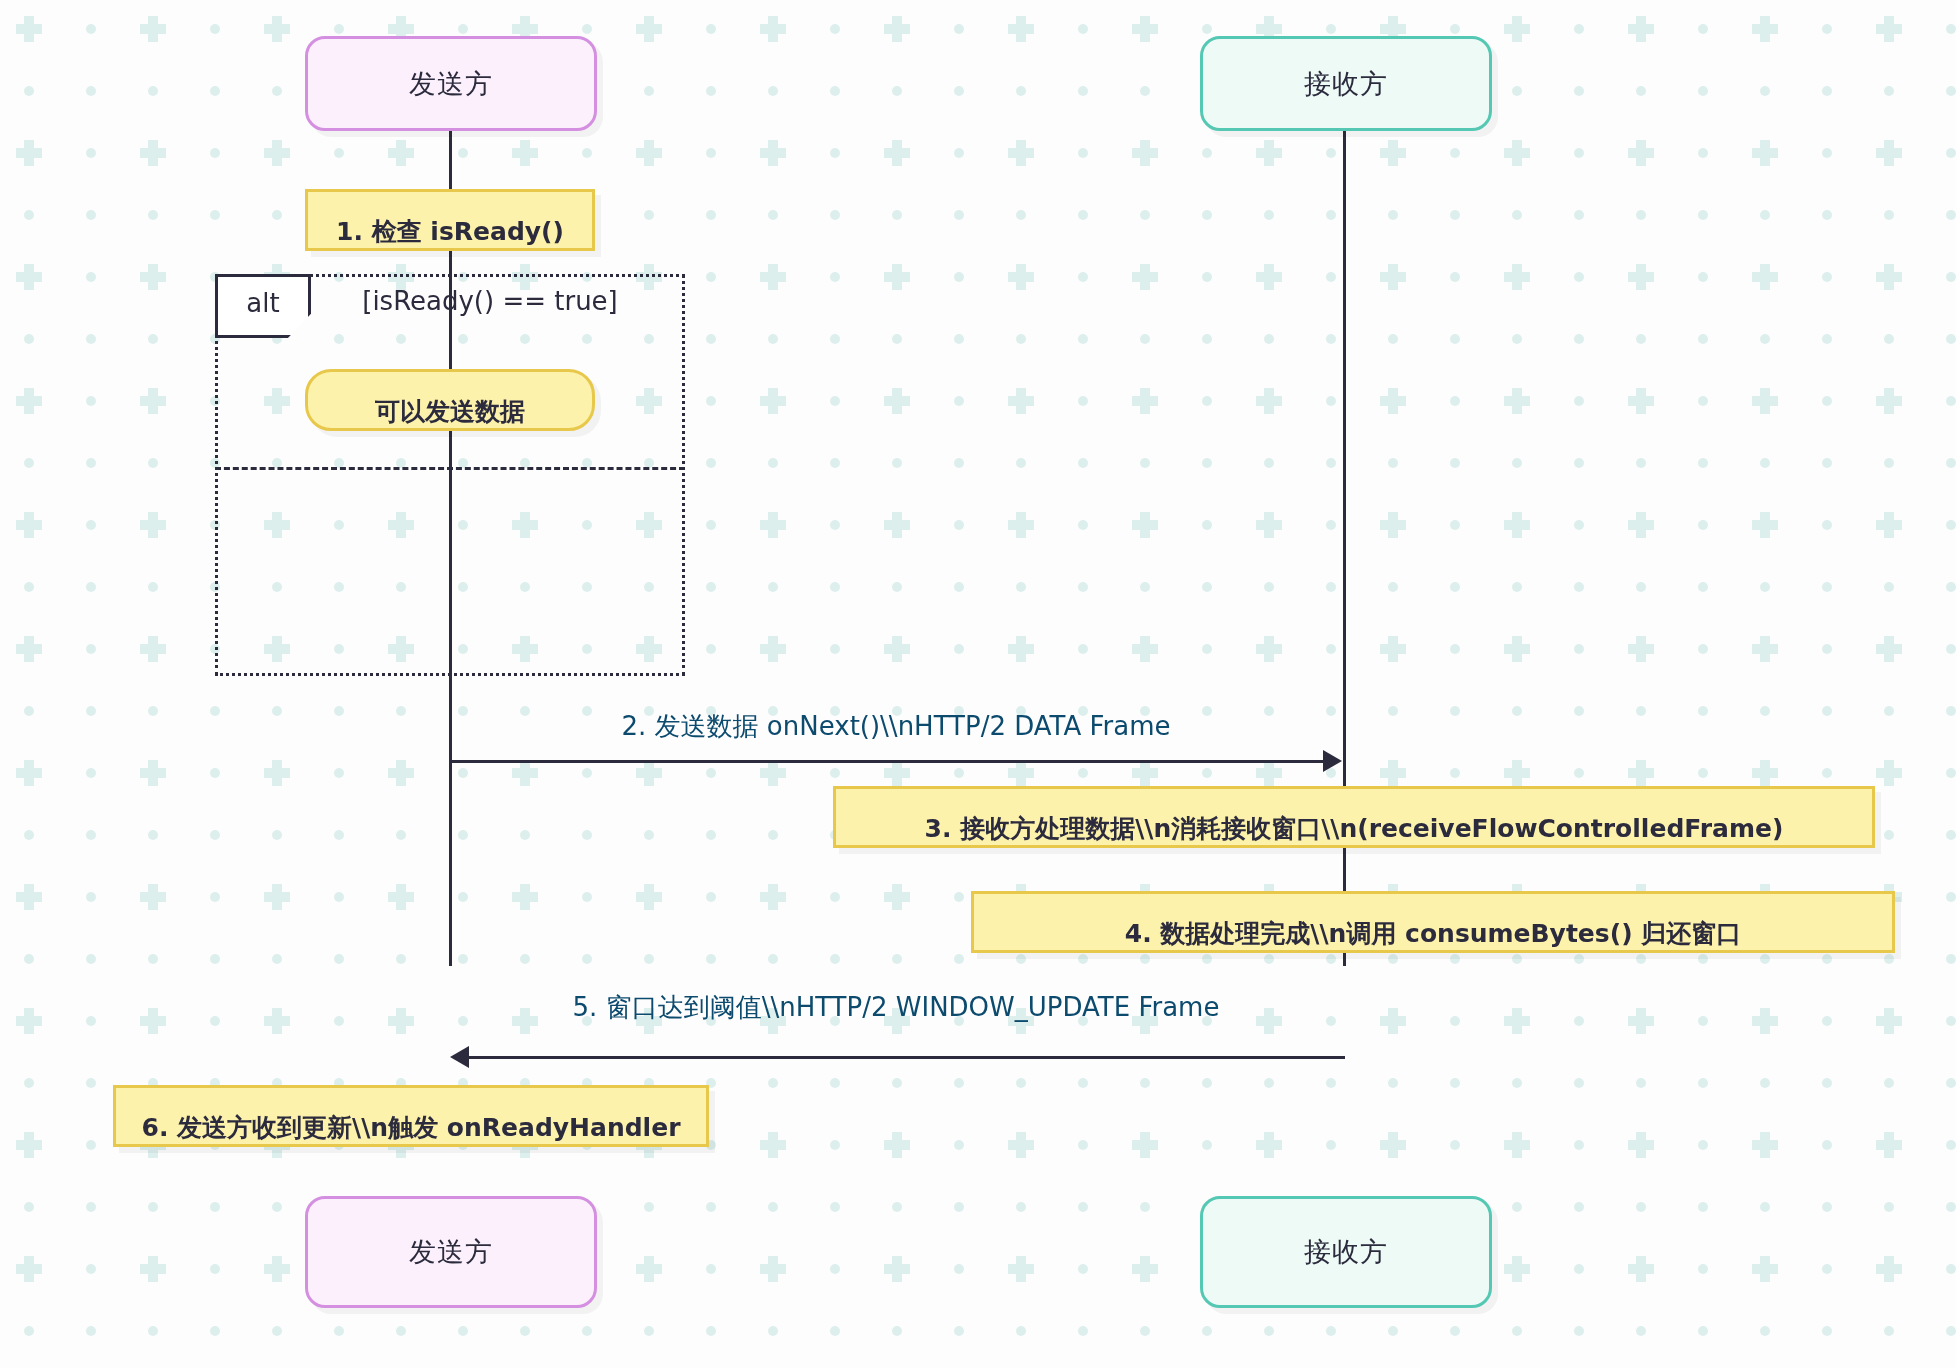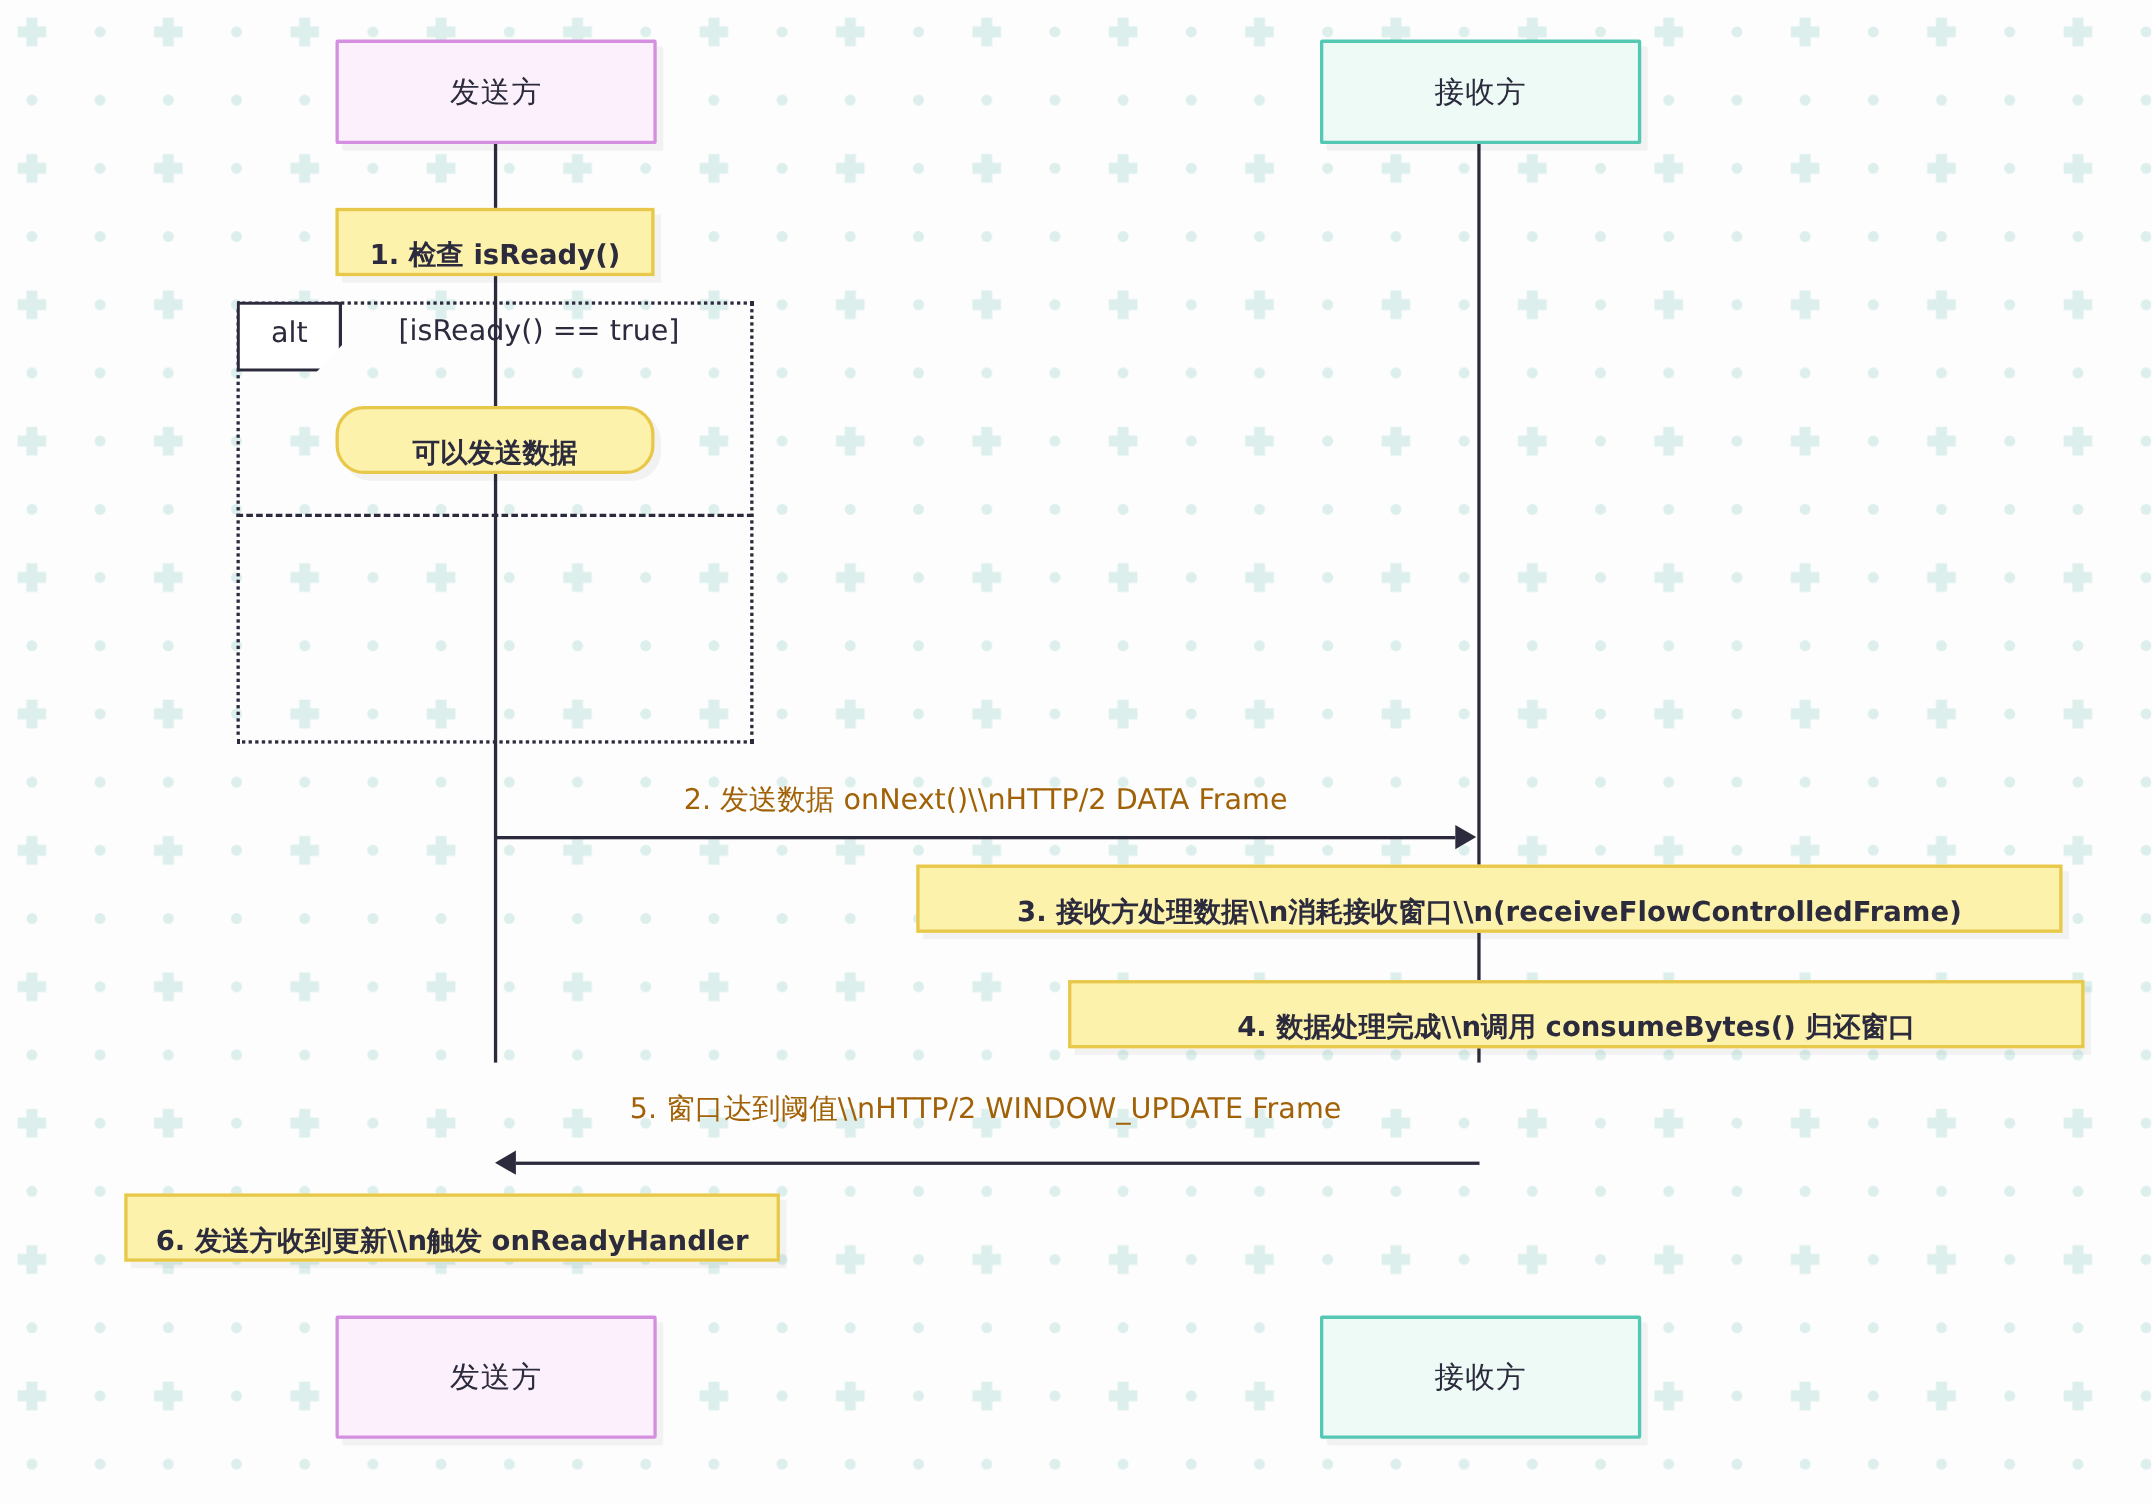--- a/index.html
+++ b/index.html
@@ -29,21 +29,21 @@
     pointer-events: none;
   }
 
   
   .participant {
     position: absolute;
     box-sizing: border-box;
     display: flex;
     align-items: center;
     justify-content: center;
-    border-radius: 2px;
+    border-radius: 20px;
     border-width: 3px;
     border-style: solid;
     font-size: 27px;
     color: #2b2b3d;
     letter-spacing: 1px;
     box-shadow: 6px 6px 0 rgba(0,0,0,0.045);
     z-index: 4;
   }
   .participant.sender {
     background: #fcf0fc;
@@ -136,21 +136,21 @@
     border-left: 19px solid #2b2b3d;
   }
   .msg-arrow.left {
     border-top: 11px solid transparent;
     border-bottom: 11px solid transparent;
     border-right: 19px solid #2b2b3d;
   }
   .msg-label {
     position: absolute;
     font-size: 26px;
-    color: #a16207;
+    color: #0c4a6e;
     white-space: nowrap;
     text-align: center;
     z-index: 4;
   }
 </style>
 </head>
 <body>
 
 <div id="diagram-canvas">
 

